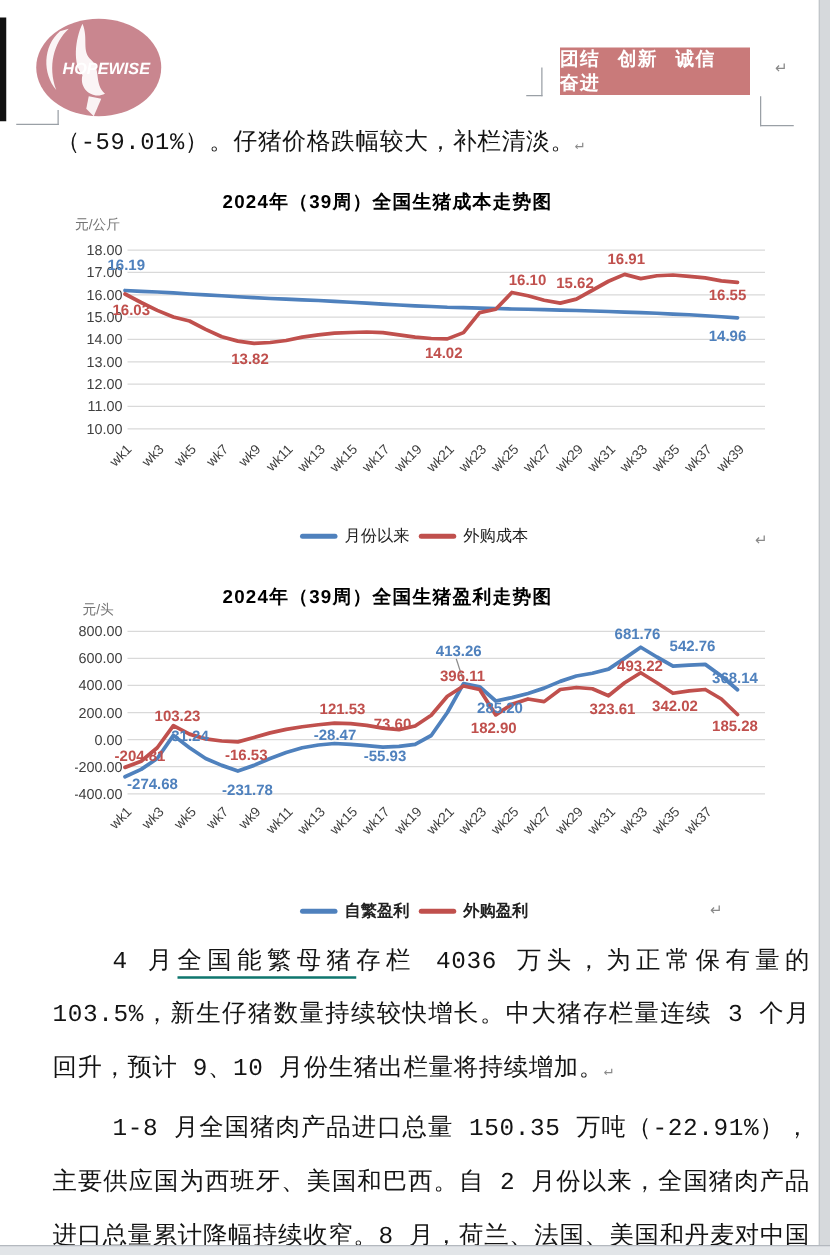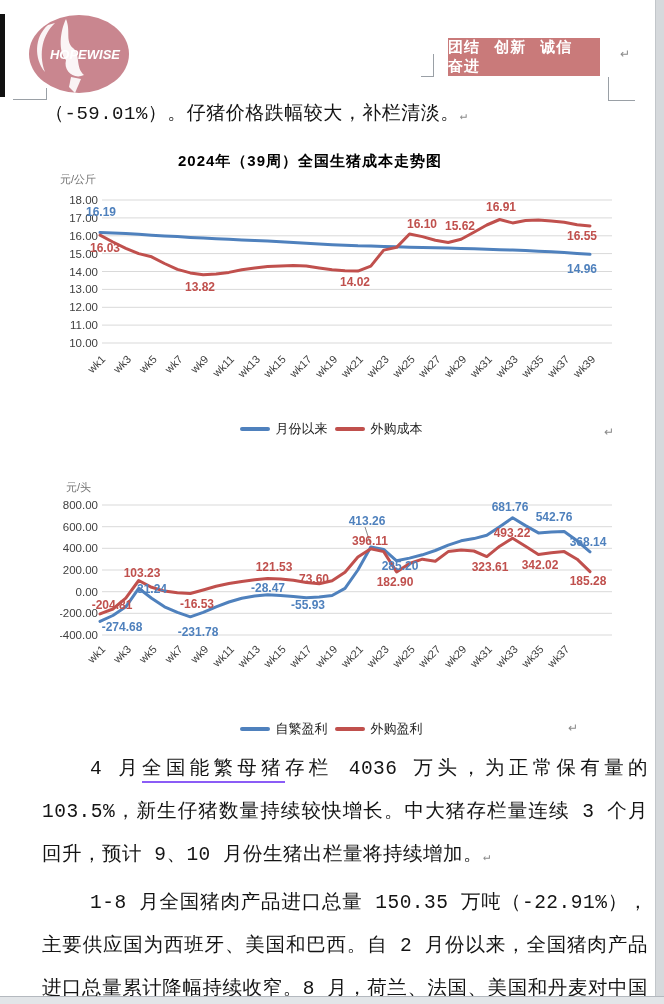--- a/index.html
+++ b/index.html
@@ -18,33 +18,33 @@
   #banner{left:448px;top:38px;width:152px;height:38px;display:flex;align-items:center;justify-content:center;
           color:#fff;font-weight:bold;font-size:15px;word-spacing:9px;letter-spacing:1px;}
   .pilcrow{color:#8a8a8a;font-size:12px;line-height:1;}
   
   .cjk{font-family:Liberation Mono, monospace;color:#141414;}
   #intro{left:45px;top:100px;width:580px;font-size:19px;letter-spacing:0.5px;}
   .para{left:42px;width:606px;font-size:19.5px;line-height:43px;text-align:justify;letter-spacing:0.5px;}
   #para1{top:748px;}
   #para2{top:882px;}
   .para .indent{display:inline-block;width:48px;}
-  .doclink{border-bottom:2px solid #8b5cf6;padding-bottom:1px;}
+  .doclink{border-bottom:2px solid #0f766e;padding-bottom:1px;}
   
   .chart{left:60px;width:568px;}
   #chart1{top:148px;height:306px;}
   #chart2{top:458px;height:296px;}
   .chart-title{position:absolute;left:0;top:4px;width:500px;text-align:center;font-size:15px;font-weight:bold;color:#000;letter-spacing:1px;font-family:"Liberation Sans",sans-serif;}
   #chart2 .chart-title{top:10px;}
   .unit{position:absolute;left:0px;top:24px;font-size:11px;color:#737373;text-align:right;}
   #chart2 .unit{left:6px;top:22px;}
   .plot{position:absolute;left:0;top:0;}
   .legend{position:absolute;left:0;width:568px;display:flex;justify-content:center;align-items:center;gap:7px;transform:translateX(-13px);}
   #chart1 .legend{top:272px;}
-  #chart2 .legend{top:262px;}
+  #chart2 .legend{top:262px;font-weight:bold;}
   .legend .item{display:flex;align-items:center;gap:6px;}
   .swatch{width:30px;height:3.5px;border-radius:2px;display:inline-block;}
   .legend .lab{font-size:13px;color:#222;}
   .chart .pilcrow{position:absolute;}
   #chart1 .pilcrow{left:544px;top:278px;}
   #chart2 .pilcrow{left:508px;top:264px;}
   
   #right-strip{left:655px;top:0;width:9px;height:1004px;background:#d6d9dc;border-left:1px solid #c2c6ca;}
   #bottom-strip{left:0;top:996px;width:664px;height:8px;background:#e2e5e8;border-top:1px solid #b4b9bf;}
 </style>
@@ -195,20 +195,21 @@
         <text x="340" y="112" text-anchor="middle" fill="#4f81bd" font-size="12" font-weight="600">285.20</text>
         <text x="335" y="128" text-anchor="middle" fill="#c0504d" font-size="12" font-weight="600">182.90</text>
         <text x="430" y="113" text-anchor="middle" fill="#c0504d" font-size="12" font-weight="600">323.61</text>
         <text x="450" y="53" text-anchor="middle" fill="#4f81bd" font-size="12" font-weight="600">681.76</text>
         <text x="452" y="79" text-anchor="middle" fill="#c0504d" font-size="12" font-weight="600">493.22</text>
         <text x="494" y="63" text-anchor="middle" fill="#4f81bd" font-size="12" font-weight="600">542.76</text>
         <text x="480" y="111" text-anchor="middle" fill="#c0504d" font-size="12" font-weight="600">342.02</text>
         <text x="528" y="88" text-anchor="middle" fill="#4f81bd" font-size="12" font-weight="600">368.14</text>
         <text x="528" y="127" text-anchor="middle" fill="#c0504d" font-size="12" font-weight="600">185.28</text>
       </svg>
+    <div class="chart-title">2024年（39周）全国生猪盈利走势图</div>
     <div class="unit">元/头</div>
     <div class="legend">
       <span class="item">
           <span class="swatch" style="background: rgb(79, 129, 189);"></span>
           <span class="lab">自繁盈利</span>
         </span>
       <span class="item">
           <span class="swatch" style="background: rgb(192, 80, 77);"></span>
           <span class="lab">外购盈利</span>
         </span>

